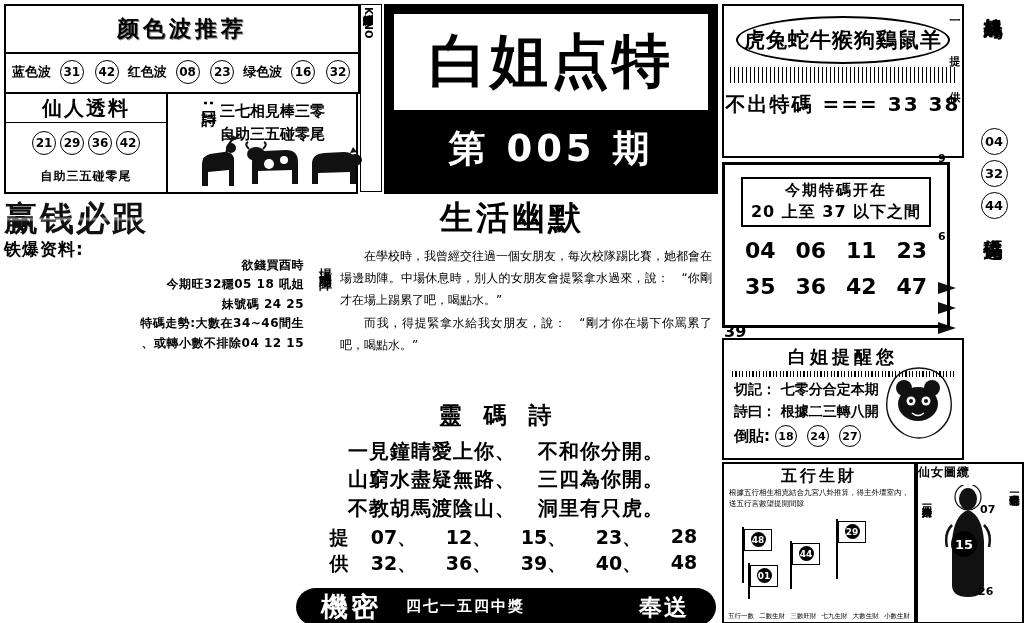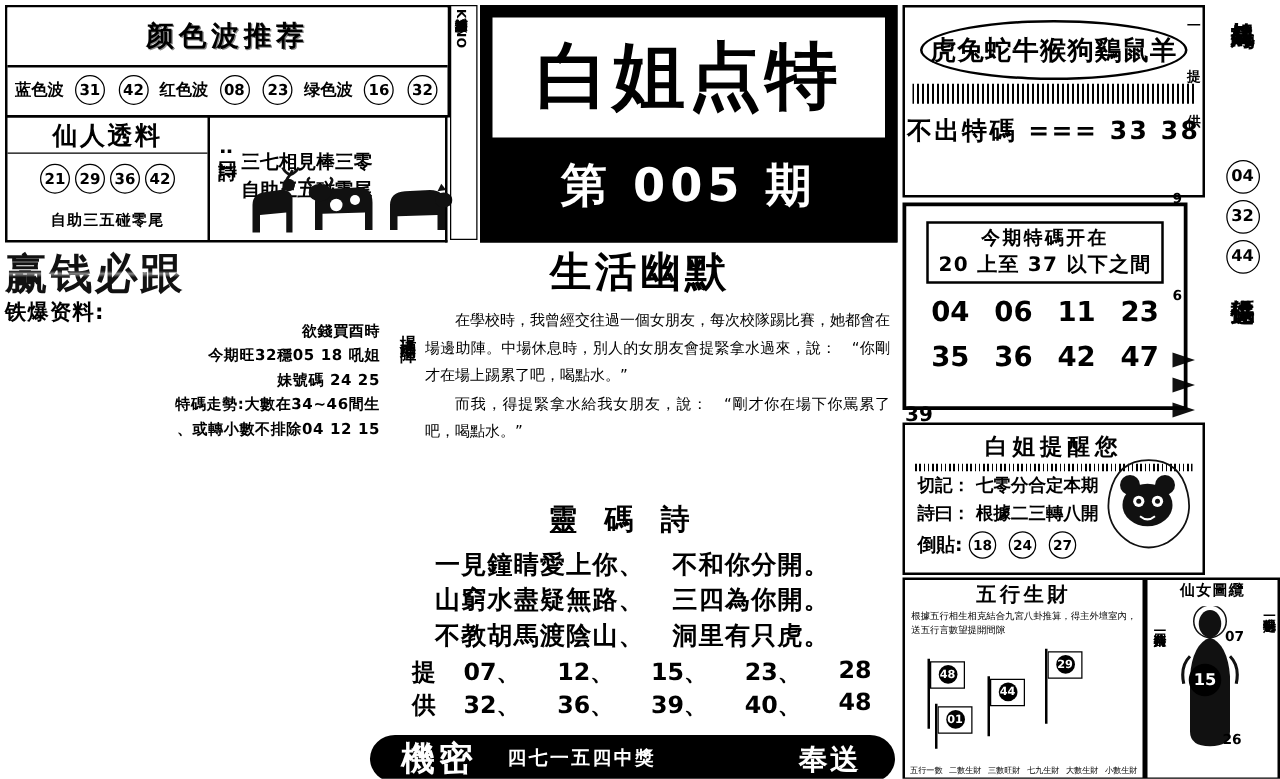--- a/index.html
+++ b/index.html
@@ -91,21 +91,21 @@
   .flagwrap{position:absolute;}
   .flag-pole{position:absolute;width:2px;background:#000;}
   .flag-cloth{position:absolute;width:26px;height:20px;border:1.4px solid #000;background:#fff;
       display:flex;align-items:center;justify-content:center;}
   .flag-ball{width:15px;height:15px;border-radius:50%;background:#000;color:#fff;
       display:flex;align-items:center;justify-content:center;font-size:9px;font-weight:bold;}
   #wx-foot{position:absolute;bottom:1px;left:4px;right:4px;font-size:6.5px;
       display:flex;justify-content:space-between;}
   
   #panel-fairy{left:916px;top:462px;width:104px;height:158px;border:2px solid #000;}
-  #fy-t{text-align:center;font-size:12px;font-weight:bold;letter-spacing:1px;}
+  #fy-t{text-align:left;font-size:12px;font-weight:bold;letter-spacing:1px;}
   #fy-body{position:relative;height:126px;}
   .fy-v{position:absolute;writing-mode:vertical-rl;font-size:10px;font-weight:bold;line-height:1.25;}
   #fy-circle{position:absolute;left:33px;top:50px;width:26px;height:26px;border-radius:50%;
       background:#000;color:#fff;display:flex;align-items:center;justify-content:center;
       font-size:13px;font-weight:bold;}
   
   .tiny{font-size:11px;font-weight:bold;}
   svg{display:block;}
 </style>
 </head>
@@ -133,21 +133,21 @@
   <div id="xr-balls" class="ctr">
     <span class="ball">21</span>
     <span class="ball">29</span>
     <span class="ball">36</span>
     <span class="ball">42</span>
   </div>
   <div id="xr-note" class="ctr">自助三五碰零尾</div>
 </div>
 
 <div class="abs" id="panel-shiyue">
-  <div style="display:flex;padding:24px 4px 0 4px;">
+  <div style="display:flex;padding:6px 4px 0 4px;justify-content:center;">
     <div style="writing-mode:vertical-rl;font-size:15px;font-weight:bold;height:46px;">詩曰:</div>
     <div style="margin-left:2px;">
       <div class="shi-l">三七相見棒三零</div>
       <div class="shi-l">自助三五碰零尾</div>
     </div>
   </div>
 </div>
 
 <div class="abs" id="panel-animals">
 

